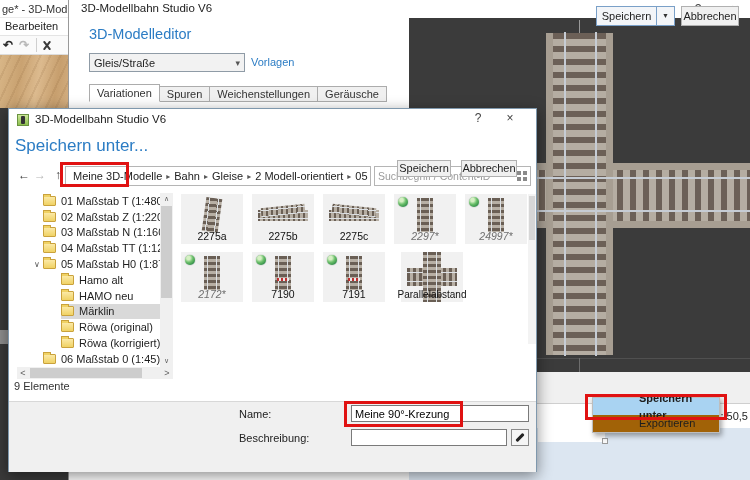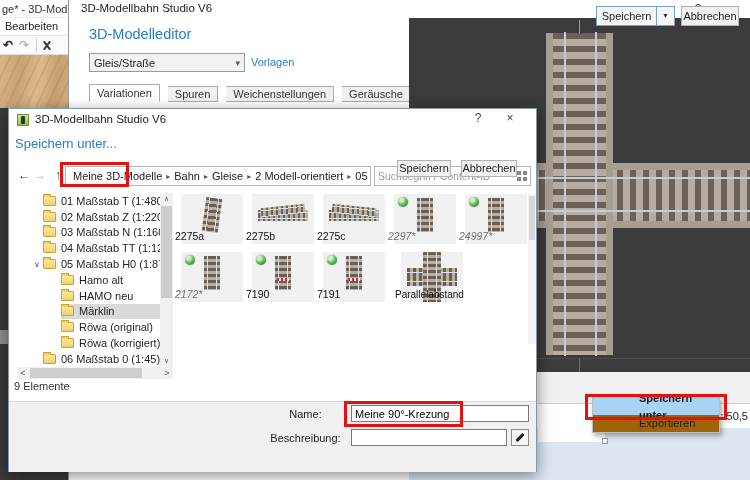--- a/index.html
+++ b/index.html
@@ -33,21 +33,21 @@
   .cap-btn{position:absolute;top:1px;width:24px;height:16px;text-align:center;line-height:16px;font-size:12px;color:#444}
   .ed-help{left:617px}.ed-close{left:654px}
   .ed-heading{position:absolute;left:20px;top:26px;font-size:14.5px;color:#2b7cc4}
   .combo{position:absolute;left:20px;top:53px;width:156px;height:19px;background:#f2f2f2;border:1px solid #8f9ba6;display:flex;align-items:center;padding:0 4px}
   .combo .cval{flex:1}
   .combo .arr{color:#555;font-size:9px}
   .ed-link{position:absolute;left:182px;top:56px;color:#2b7cc4}
   .tabs{position:absolute;left:20px;top:84px;display:flex;align-items:flex-end;height:18px}
   .tab{height:16px;line-height:15px;padding:0 7px;background:#f0f0f0;border:1px solid #acacac;border-left:none;color:#333}
   .tab.active{height:18px;line-height:17px;background:#fff;border-left:1px solid #acacac;border-bottom:1px solid #fff;position:relative;z-index:1}
-  .tab+.tab{margin-left:8px}
+  .tab+.tab{margin-left:0}
 
   
   .preview{position:absolute;left:340px;top:18px;width:342px;height:354px;background:#3b3b3b;overflow:hidden}
   .h-track{position:absolute;left:0;top:145px;width:342px;height:65px;
     background:
       linear-gradient(180deg,#a79e92 0 7px,rgba(0,0,0,0) 7px 58px,#a79e92 58px),
       repeating-linear-gradient(to right,#6c6057 0 6px,#b5ada2 6px 13px);}
   .v-track{position:absolute;left:137px;top:15px;width:67px;height:322px;
     background:
       linear-gradient(90deg,#a79e92 0 7px,rgba(0,0,0,0) 7px 60px,#a79e92 60px),
@@ -76,21 +76,21 @@
   .ctxmenu{position:absolute;left:592px;top:397px;width:128px;height:36px;background:#a16207;border:1px solid #bdbdbd;box-shadow:2px 3px 5px rgba(0,0,0,.35);z-index:30}
   .ctxmenu .mitem{height:17px;line-height:17px;padding-left:46px}
   .ctxmenu .mitem.hl{background:#a9d3f2;font-weight:bold}
 
   
   .savedlg{position:absolute;left:8px;top:108px;width:529px;height:364px;background:#fff;border:1px solid #7f98ad;box-shadow:0 4px 14px rgba(0,0,0,.45);z-index:20}
   .sd-icon{position:absolute;left:8px;top:5px;width:12px;height:12px;background:linear-gradient(#cde89a,#8cbf4e);border:1px solid #6a9340;display:flex;align-items:center;justify-content:center}
   .sd-icon::before{content:"";width:4px;height:8px;background:#333;border-radius:1px}
   .sd-title{position:absolute;left:26px;top:4px;font-size:11.5px;color:#222}
   .sd-help{left:457px}.sd-close{left:489px}
-  .sd-heading{position:absolute;left:6px;top:27px;font-size:13px;color:#2b7cc4}
+  .sd-heading{position:absolute;left:6px;top:27px;font-size:17px;color:#2b7cc4}
   .navic{position:absolute;top:59px;font-size:12px;color:#3a3a3a;width:14px;text-align:center}
   .navic.dim{color:#b5b5b5}
   .crumbbar{position:absolute;left:56px;top:57px;width:306px;height:20px;border:1px solid #b5b5b5;background:#fff;display:flex;align-items:center;white-space:nowrap;overflow:hidden}
   .crumb{padding:0 4px;color:#222}
   .crumb.first{padding-left:7px}
   .csep{font-size:8px;color:#555}
   .searchbox{position:absolute;left:365px;top:57px;width:157px;height:20px;border:1px solid #b5b5b5;background:#fff;display:flex;align-items:center;padding:0 3px}
   .searchbox input{flex:1;border:none;outline:none;font-family:"Liberation Sans",sans-serif;font-size:10.5px;color:#333;min-width:0}
   .searchbox input::placeholder{color:#9a9a9a}
   .gridicon{display:inline-grid;grid-template-columns:4px 4px;gap:2px}
@@ -112,21 +112,21 @@
   .vscroll .sa.dn{bottom:0}
   .vthumb{position:absolute;left:1px;top:13px;width:11px;height:92px;background:#cdcdcd}
   .hscroll{position:absolute;left:8px;top:258px;width:156px;height:12px;background:#f0f0f0}
   .hscroll .sa{position:absolute;top:0;width:12px;height:12px;text-align:center;font-size:9px;color:#606060;line-height:12px}
   .hscroll .sa.rt{right:0}
   .hthumb{position:absolute;left:13px;top:1px;width:112px;height:10px;background:#cdcdcd}
   .status{position:absolute;left:5px;top:271px;color:#333}
 
   
   .card{position:absolute;width:62px;height:50px;background:#f1f1f1}
-  .clabel{position:absolute;bottom:2px;left:-6px;right:-6px;font-size:10.5px;color:#111}
+  .clabel{position:absolute;bottom:2px;left:-6px;right:-6px;text-align:center;font-size:10.5px;color:#111}
   .clabel.it{font-style:italic;color:#6f6f6f}
   .globe{position:absolute;left:4px;top:3px;width:10px;height:10px;border-radius:50%;
     background:radial-gradient(circle at 35% 30%,#d6f0c4 0 18%,#6cc06c 45%,#3f9a4e 70%,#2e72a8 100%);box-shadow:0 0 1px #3c6b3c}
   .thumb{position:absolute;top:4px;left:50%;transform:translateX(-50%)}
   .tt-straight{width:16px;height:34px;background:
     linear-gradient(90deg,rgba(0,0,0,0) 0 3px,#dde1e5 3px 4px,rgba(0,0,0,0) 4px 12px,#dde1e5 12px 13px,rgba(0,0,0,0) 13px),
     repeating-linear-gradient(to bottom,#6a5f55 0 3px,#b7afa4 3px 6px)}
   .tt-curve{transform:translateX(-50%) rotate(8deg)}
   .tt-buffer{position:absolute}
   .tt-buffer::after{content:"";position:absolute;bottom:9px;left:2px;width:12px;height:3px;background:repeating-linear-gradient(90deg,#c03030 0 2px,#e8e8e8 2px 4px)}
@@ -140,21 +140,21 @@
     linear-gradient(180deg,rgba(0,0,0,0) 0 4px,#dde1e5 4px 5px,rgba(0,0,0,0) 5px 13px,#dde1e5 13px 14px,rgba(0,0,0,0) 14px),
     repeating-linear-gradient(to right,#6a5f55 0 3px,#b7afa4 3px 6px)}
   .tt-cross::after{content:"";position:absolute;left:16px;top:0;width:18px;height:50px;background:
     linear-gradient(90deg,rgba(0,0,0,0) 0 4px,#dde1e5 4px 5px,rgba(0,0,0,0) 5px 13px,#dde1e5 13px 14px,rgba(0,0,0,0) 14px),
     repeating-linear-gradient(to bottom,#6a5f55 0 3px,#b7afa4 3px 6px)}
   .gscroll{position:absolute;left:519px;top:85px;width:8px;height:150px;background:#f3f3f3}
   .gscroll div{position:absolute;left:1px;top:2px;width:6px;height:44px;background:#d6d6d6}
 
   
   .sd-footer{position:absolute;left:0;top:292px;width:527px;height:71px;background:#f0f0f0;border-top:1px solid #d8d8d8}
-  .flabel{position:absolute;left:243px;width:107px;text-align:center;line-height:17px;color:#222}
+  .flabel{position:absolute;left:230px;width:107px;text-align:left;line-height:17px;color:#222}
   .finput{position:absolute;left:342px;width:178px;height:17px;border:1px solid #7a7a7a;background:#fff;font-family:"Liberation Sans",sans-serif;font-size:11px;padding:0 3px;outline:none}
   .pencilbtn{position:absolute;left:502px;top:28px;width:18px;height:17px;background:#f5f5f5;border:1px solid #8a8a8a;display:flex;align-items:center;justify-content:center}
   .pencil{display:inline-block;width:10px;height:3px;background:#222;transform:rotate(-45deg);border-radius:1px}
   .sd-save{position:absolute;left:388px;top:51px;width:54px;height:17px;line-height:15px}
   .sd-cancel{position:absolute;left:452px;top:51px;width:56px;height:17px;line-height:15px}
 
   
   .redbox{position:absolute;border:3px solid #e01212;z-index:40;pointer-events:none}
 </style>
 </head>

